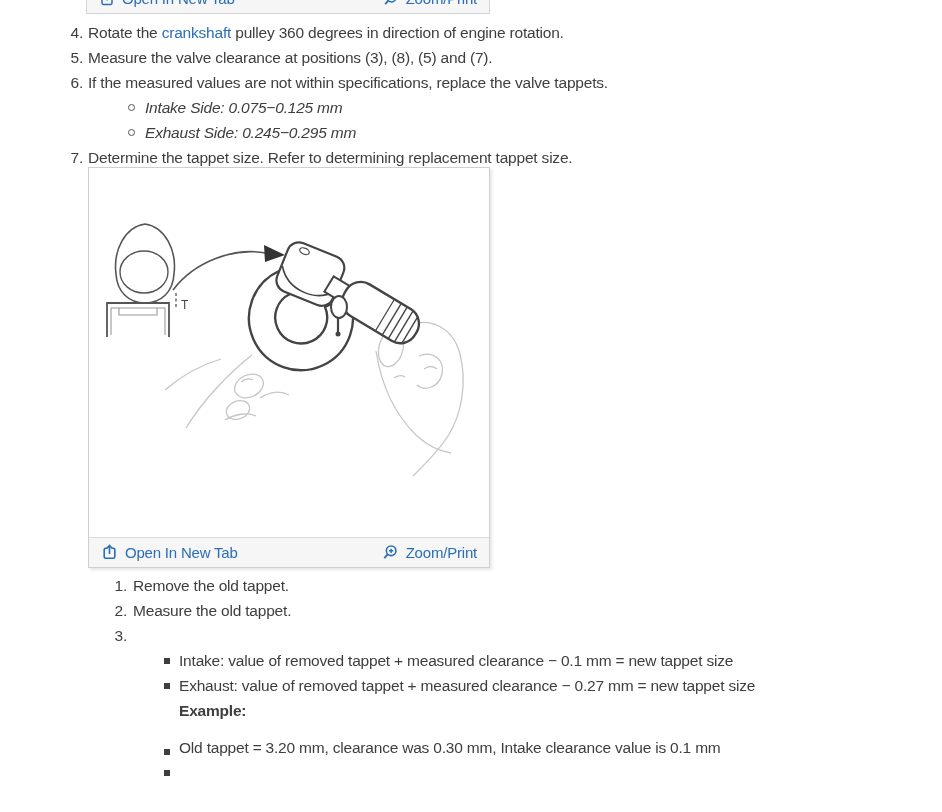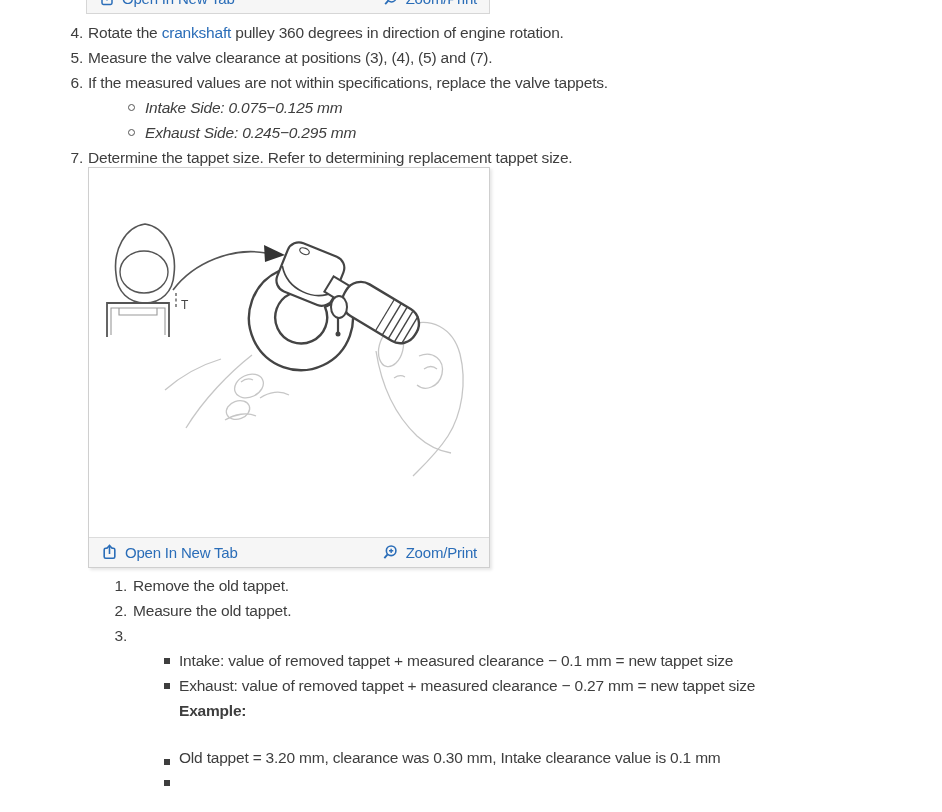--- a/index.html
+++ b/index.html
@@ -18,21 +18,21 @@
   .row.circle { padding-left:65px;font-style:italic; }
   .cmark { flex:none; width:7px; height:7px; border:1.6px solid #555; border-radius:50%;
            margin:9px 10px 0 0; }
   
   .row.square { padding-left:99px; }
   .smark { flex:none; width:6px; height:6px; background:#3e3e3e; margin:9.5px 9px 0 2px; }
   
   .row.sub .num { width:15px; margin-right:6px; }
   .row.sub { padding-left:49px; }
   .example { padding-left:116px; font-weight:bold; line-height:25px; font-size:15.5px; }
-  .gap-top { margin-top:22px;align-items:center; }
+  .gap-top { margin-top:12px;align-items:center; }
 
   #steps-top { position:absolute; left:63px; top:20px; }
   #steps-bottom { position:absolute; left:63px; top:573px; }
 
   
   .figure-box { position:absolute; left:88px; top:167px; width:402px; background:#fff;
                 border:1px solid #cfcfcf; box-shadow:2px 2px 3px rgba(0,0,0,0.10); }
   .figure-area { width:400px; height:369px; background:#fff; }
   .img-footer { height:30px; background:#f6f6f6; border-top:1px solid #dcdcdc;
                 display:flex; align-items:center; justify-content:space-between;
@@ -71,21 +71,21 @@
   </div>
 </div>
 
 <div id="steps-top">
   <div class="row">
     <span class="num">4.</span>
     <span class="txt"><span>Rotate the </span><a class="inline-link">crankshaft</a><span> pulley 360 degrees in direction of engine rotation.</span></span>
   </div>
   <div class="row">
     <span class="num">5.</span>
-    <span class="txt">Measure the valve clearance at positions (3), (4), (5) and (7).</span>
+    <span class="txt">Measure the valve clearance at positions (3), (8), (5) and (7).</span>
   </div>
   <div class="row">
     <span class="num">6.</span>
     <span class="txt">If the measured values are not within specifications, replace the valve tappets.</span>
   </div>
   <div class="row circle">
     <span class="cmark"></span>
     <span class="txt">Intake Side: 0.075−0.125 mm</span>
   </div>
   <div class="row circle">

